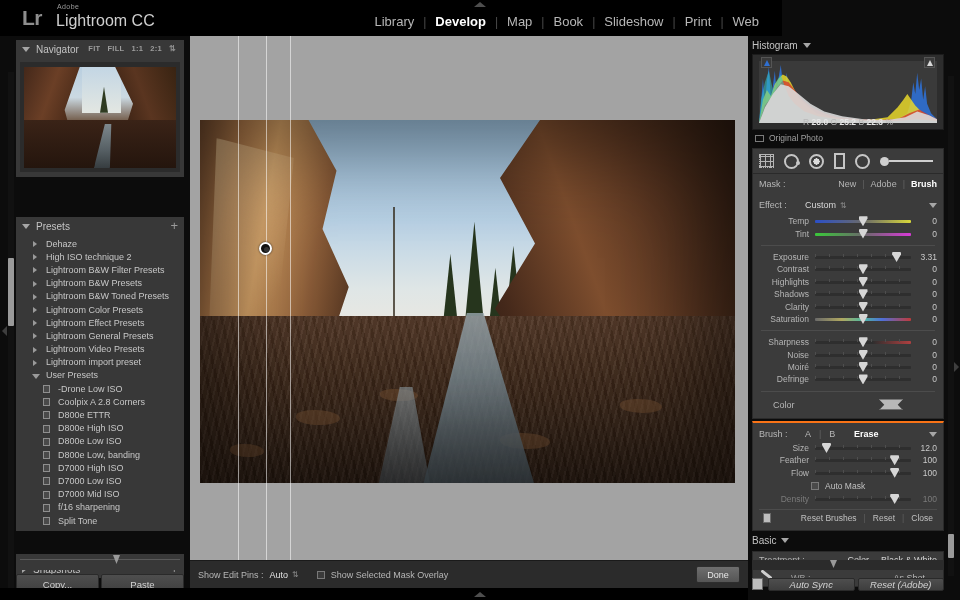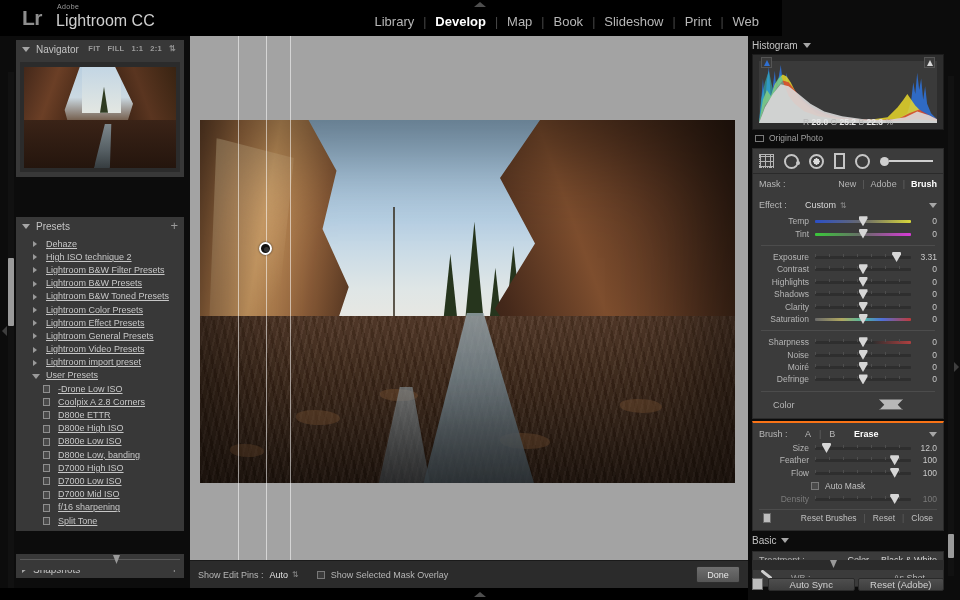--- a/index.html
+++ b/index.html
@@ -120,21 +120,21 @@
     background: linear-gradient(180deg, #c3d6e4 0%, #e3e7e2 100%);
   }
   .canyon-thumb .tree {
     position: absolute; left: 50%; top: 20%; width: 8px; height: 26px;
     background: #2f3b21; clip-path: polygon(50% 0, 100% 100%, 0 100%);
   }
 
   .preset-list { padding: 2px 0 4px 0; background: #383838; }
   .preset-row {
     height: 13.2px; display: flex; align-items: center; padding-left: 30px;
-    font-size: 9px; color: #c7c7c7; position: relative; text-decoration: underline;
+    font-size: 9px; color: #c7c7c7; position: relative;
   }
   .preset-row .arr {
     position: absolute; left: 17px; top: 4px;
     width: 0; height: 0; border-top: 3px solid transparent; border-bottom: 3px solid transparent;
     border-left: 4px solid #9a9a9a;
   }
   .preset-row .arr.open {
     border-left: 4px solid transparent; border-right: 4px solid transparent;
     border-top: 5px solid #9a9a9a; left: 16px; top: 5px;
   }
@@ -420,20 +420,21 @@
   .wb-row .dropper::before {
     content:""; position:absolute; left:1px; top:1px; width:13px; height:3px; background:#cfcfcf;
     transform: rotate(38deg); border-radius: 2px;
   }
   .wb-row .lbl { font-size: 9px; color: #9d9d9d; margin-left: 16px; }
   .wb-row .val { font-size: 9px; color: #b8b8b8; margin-left: auto; margin-right: 12px; }
 
   .right-bottom {
     position: absolute; left: 4px; bottom: 6px; width: 192px; height: 20px; display: flex; gap: 3px;
     align-items: center;
+    font-style: italic;
   }
   .right-bottom .sw {
     width: 11px; height: 12px; background: #bdbdbd; border: 1px solid #6a6a6a; margin-right: 2px;
   }
   .right-slider-strip {
     position: absolute; left: 4px; bottom: 30px; width: 192px; height: 10px; background: #2b2b2b;
   }
   .right-slider-strip .knob { position:absolute; left: 78px; top:0px; width:7px; height:8px;
      background:#9a9a9a; clip-path: polygon(50% 100%, 0 0, 100% 0); }
 
@@ -611,20 +612,24 @@
         <span class="title">Snapshots</span>
         <span class="plus">+</span>
       </div>
     </div>
 
     <div class="left-slider-strip">
       <div class="ln"></div>
       <div class="knob"></div>
     </div>
 
+    <div class="bottom-buttons">
+      <div class="lr-btn">Copy...</div>
+      <div class="lr-btn">Paste</div>
+    </div>
   </div>
 
   <div class="center">
     <div class="photo">
       <div class="ph-sky"></div>
       <div class="ph-pole"></div>
       <div class="ph-trees">
         <div class="ph-tree" style="left:4px;  width:22px; height:96px;"></div>
         <div class="ph-tree" style="left:26px; width:26px; height:128px;"></div>
         <div class="ph-tree" style="left:50px; width:20px; height:82px;"></div>

